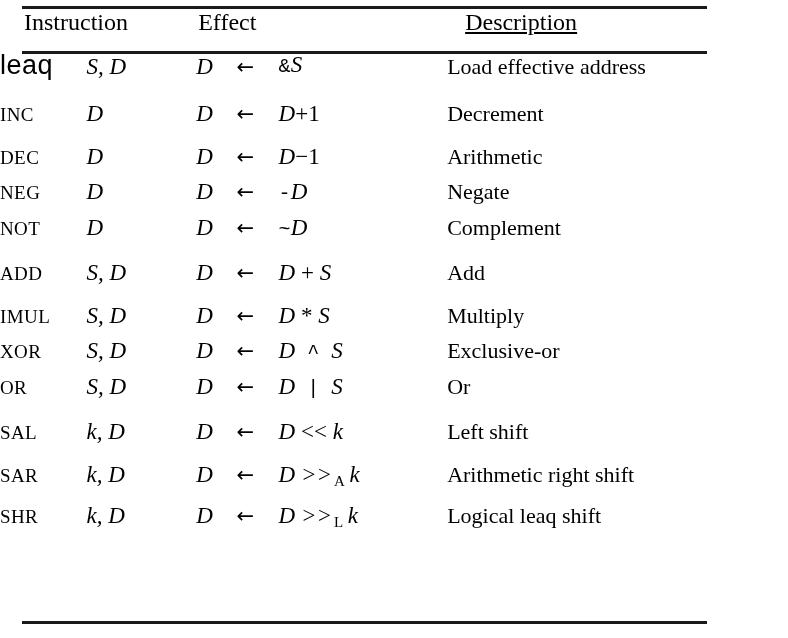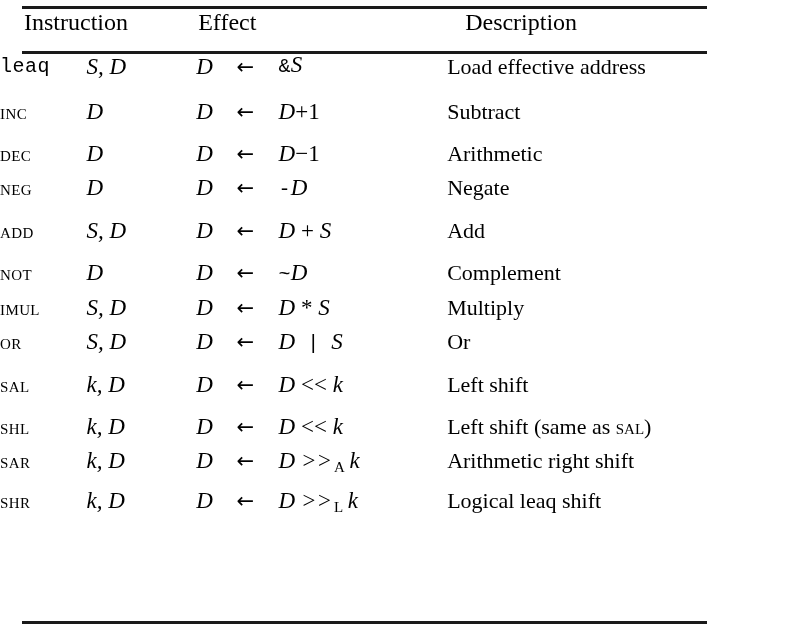--- a/index.html
+++ b/index.html
@@ -59,48 +59,48 @@
 
   
   .head-row td {
     height: 45px;
     font-size: 24px;
     line-height: 45px;
     font-family: "Liberation Serif", "DejaVu Serif", serif;
   }
   .head-row .h-instr { padding-left: 24px; }
   .head-row .h-eff   { padding-left: 2px; }
-  .head-row .h-desc  { padding-left: 18px; }
+  .head-row .h-desc  { padding-left: 18px; text-decoration: underline; }
 
   
   .row td {
     height: 33px;
     line-height: 33px;
     font-size: 22px;
   }
   .row.gap-above td {
     height: 50px;
     line-height: 50px;
     vertical-align: bottom;
   }
   .row.first-body td {
     height: 40px;
     line-height: 40px;
     vertical-align: bottom;
   }
 
   
   .mnem-mono {
-    font-family: Liberation Mono, monospace;
-    font-size: 20px;
+    font-family: Liberation Sans, sans-serif;
+    font-size: 27px;
     letter-spacing: 0.5px;
   }
   .mnem-sc {
     font-family: "Liberation Serif", "DejaVu Serif", serif;
-    font-size: 22px;
+    font-size: 27px;
     font-variant: small-caps;
     text-transform: lowercase;
     letter-spacing: 0.4px;
   }
 
   
   .math {
     font-family: "Liberation Serif", "DejaVu Serif", serif;
     font-style: italic;
     font-size: 23px;
@@ -173,87 +173,87 @@
           <td><span class="arrow">←</span></td>
           <td><span class="math nowrap"><span class="op-tt">&amp;</span><span class="math">S</span></span></td>
           <td class="desc">Load effective address</td>
         </tr>
         <tr class="row gap-above">
           <td><span class="mnem-sc">INC</span></td>
           <td><span class="math nowrap">D</span></td>
           <td><span class="math">D</span></td>
           <td><span class="arrow">←</span></td>
           <td><span class="math nowrap"><span class="math">D</span><span class="op">+</span><span class="math math-up">1</span></span></td>
-          <td class="desc">Subtract</td>
+          <td class="desc">Decrement</td>
         </tr>
         <tr class="row">
           <td><span class="mnem-sc">DEC</span></td>
           <td><span class="math nowrap">D</span></td>
           <td><span class="math">D</span></td>
           <td><span class="arrow">←</span></td>
           <td><span class="math nowrap"><span class="math">D</span><span class="op">−</span><span class="math math-up">1</span></span></td>
           <td class="desc">Arithmetic</td>
         </tr>
         <tr class="row">
           <td><span class="mnem-sc">NEG</span></td>
           <td><span class="math nowrap">D</span></td>
           <td><span class="math">D</span></td>
           <td><span class="arrow">←</span></td>
           <td><span class="math nowrap"><span class="op-tt">-</span><span class="math">D</span></span></td>
           <td class="desc">Negate</td>
         </tr>
+        <tr class="row">
+          <td><span class="mnem-sc">NOT</span></td>
+          <td><span class="math nowrap">D</span></td>
+          <td><span class="math">D</span></td>
+          <td><span class="arrow">←</span></td>
+          <td><span class="math nowrap"><span class="op-tt">~</span><span class="math">D</span></span></td>
+          <td class="desc">Complement</td>
+        </tr>
         <tr class="row gap-above">
           <td><span class="mnem-sc">ADD</span></td>
           <td><span class="math nowrap">S, D</span></td>
           <td><span class="math">D</span></td>
           <td><span class="arrow">←</span></td>
           <td><span class="math nowrap"><span class="math">D</span><span class="op"> + </span><span class="math">S</span></span></td>
           <td class="desc">Add</td>
         </tr>
         <tr class="row">
-          <td><span class="mnem-sc">NOT</span></td>
-          <td><span class="math nowrap">D</span></td>
-          <td><span class="math">D</span></td>
-          <td><span class="arrow">←</span></td>
-          <td><span class="math nowrap"><span class="op-tt">~</span><span class="math">D</span></span></td>
-          <td class="desc">Complement</td>
-        </tr>
-        <tr class="row">
           <td><span class="mnem-sc">IMUL</span></td>
           <td><span class="math nowrap">S, D</span></td>
           <td><span class="math">D</span></td>
           <td><span class="arrow">←</span></td>
           <td><span class="math nowrap"><span class="math">D</span><span class="op"> * </span><span class="math">S</span></span></td>
           <td class="desc">Multiply</td>
+        </tr>
+        <tr class="row">
+          <td><span class="mnem-sc">XOR</span></td>
+          <td><span class="math nowrap">S, D</span></td>
+          <td><span class="math">D</span></td>
+          <td><span class="arrow">←</span></td>
+          <td><span class="math nowrap"><span class="math">D</span><span class="op-tt"> ^ </span><span class="math">S</span></span></td>
+          <td class="desc">Exclusive-or</td>
         </tr>
         <tr class="row">
           <td><span class="mnem-sc">OR</span></td>
           <td><span class="math nowrap">S, D</span></td>
           <td><span class="math">D</span></td>
           <td><span class="arrow">←</span></td>
           <td><span class="math nowrap"><span class="math">D</span><span class="op-tt"> | </span><span class="math">S</span></span></td>
           <td class="desc">Or</td>
         </tr>
         <tr class="row gap-above">
           <td><span class="mnem-sc">SAL</span></td>
           <td><span class="math nowrap">k, D</span></td>
           <td><span class="math">D</span></td>
           <td><span class="arrow">←</span></td>
           <td><span class="math nowrap"><span class="math">D</span><span class="op"> &lt;&lt; </span><span class="math">k</span></span></td>
           <td class="desc">Left shift</td>
         </tr>
         <tr class="row">
-          <td><span class="mnem-sc">SHL</span></td>
-          <td><span class="math nowrap">k, D</span></td>
-          <td><span class="math">D</span></td>
-          <td><span class="arrow">←</span></td>
-          <td><span class="math nowrap"><span class="math">D</span><span class="op"> &lt;&lt; </span><span class="math">k</span></span></td>
-          <td class="desc">Left shift (same as <span class="sc-inline">SAL</span>)</td>
-        </tr>
-        <tr class="row">
           <td><span class="mnem-sc">SAR</span></td>
           <td><span class="math nowrap">k, D</span></td>
           <td><span class="math">D</span></td>
           <td><span class="arrow">←</span></td>
           <td><span class="math nowrap"><span class="math">D &gt;&gt; </span><span class="sub">A</span><span class="math"> k</span></span></td>
           <td class="desc">Arithmetic right shift</td>
         </tr>
         <tr class="row">
           <td><span class="mnem-sc">SHR</span></td>
           <td><span class="math nowrap">k, D</span></td>

